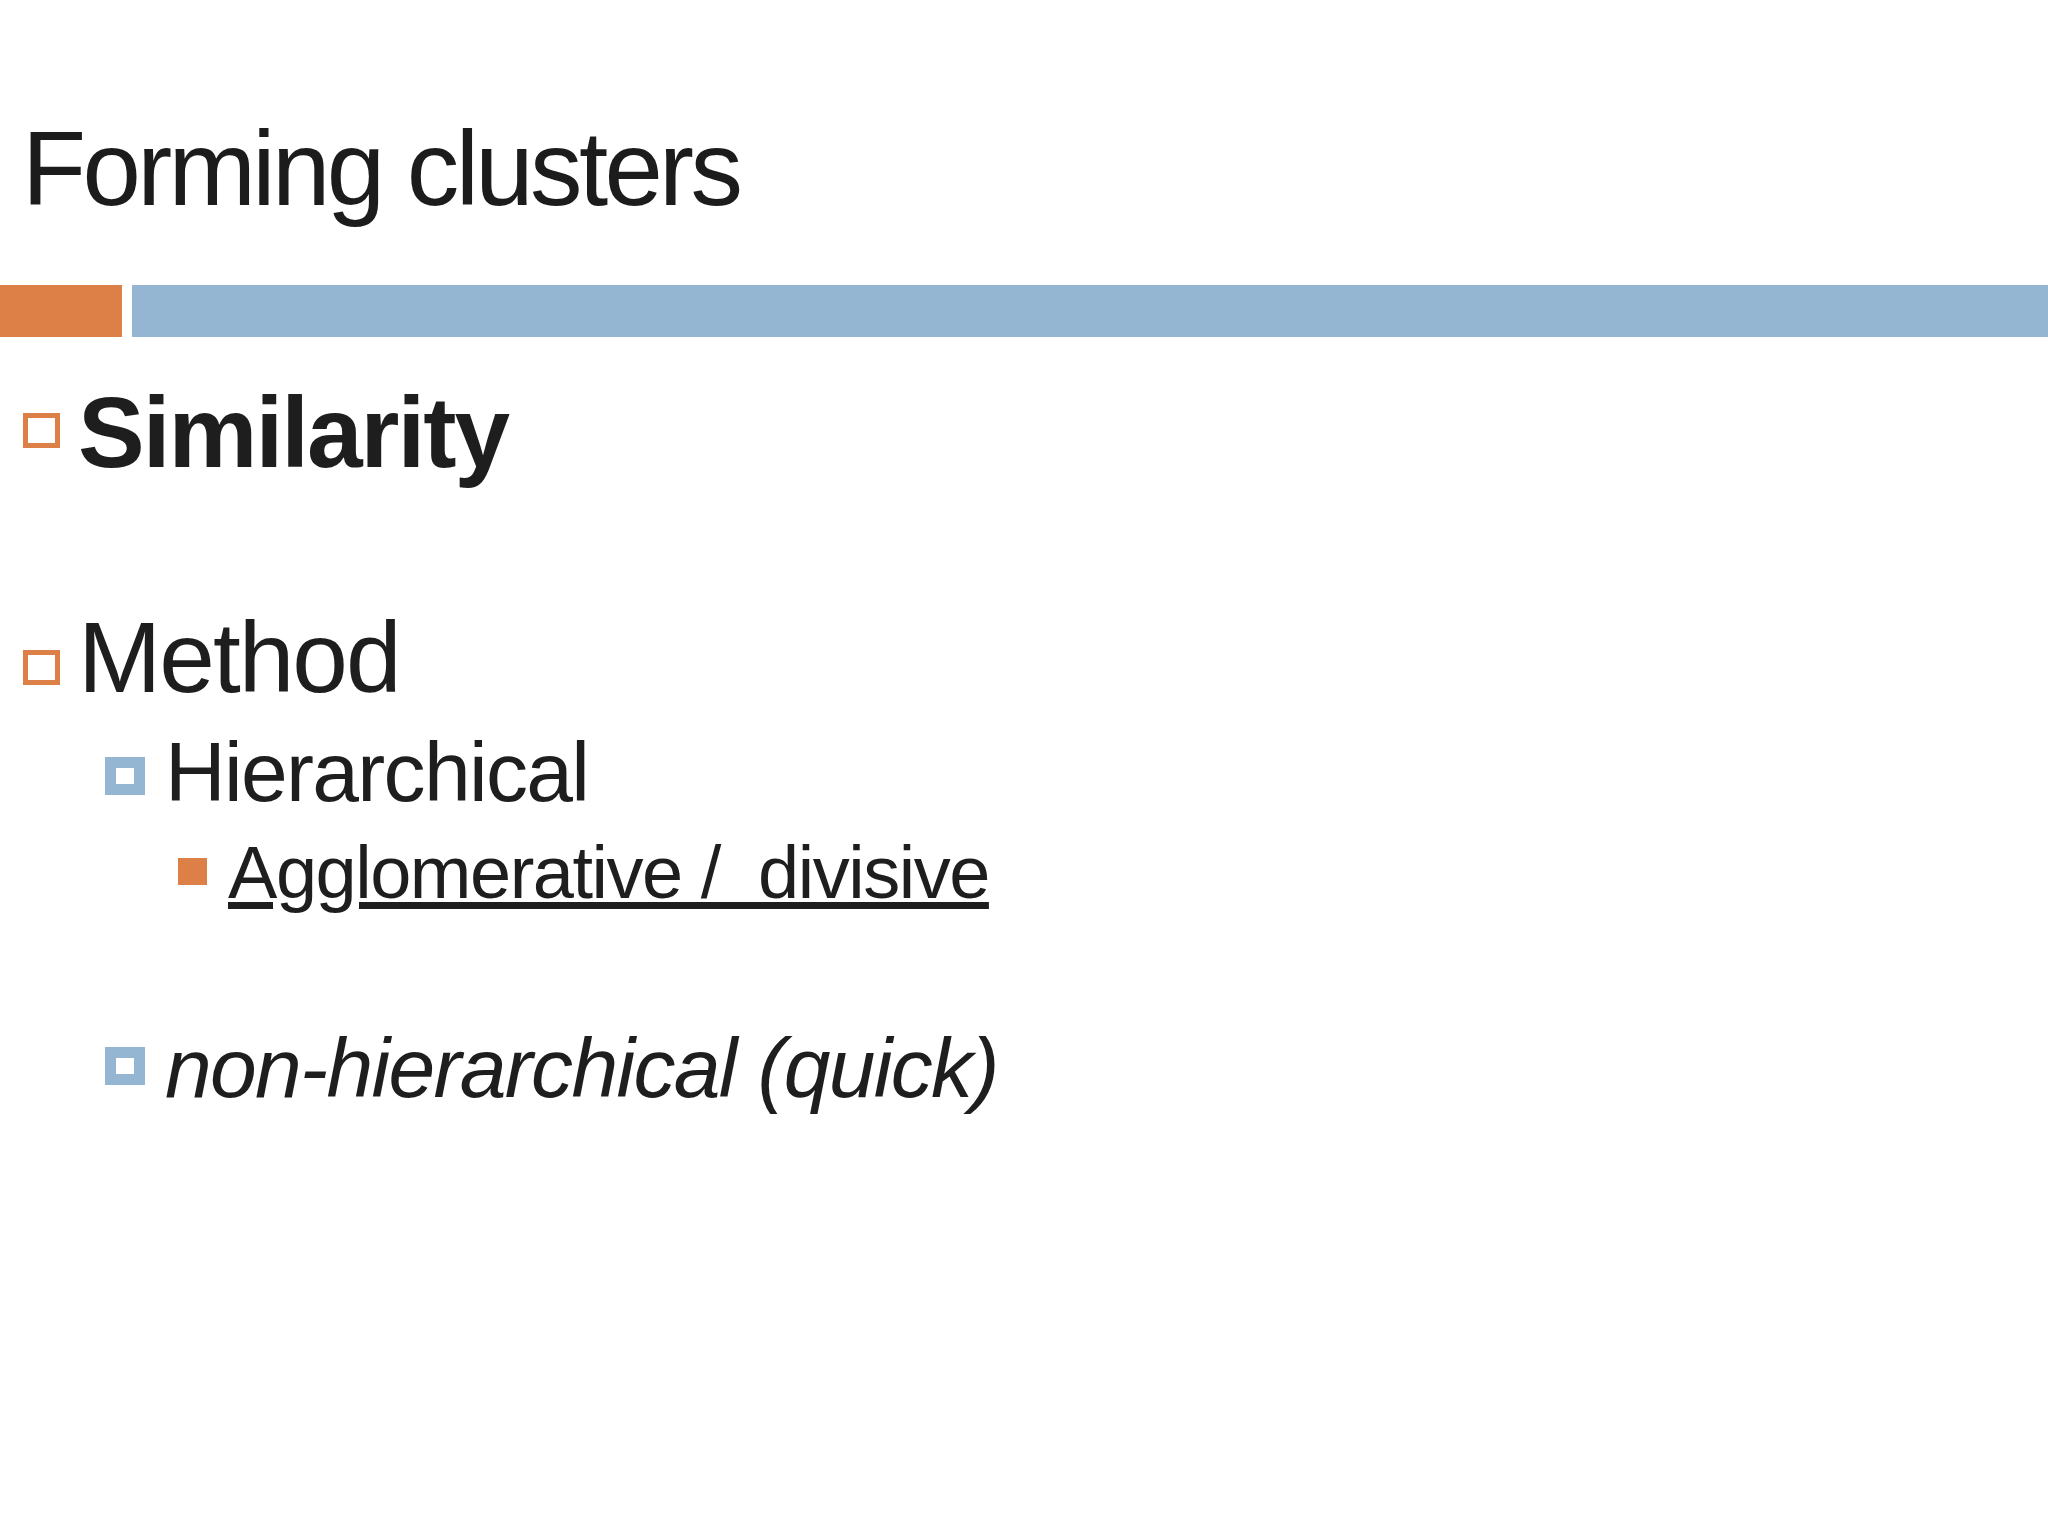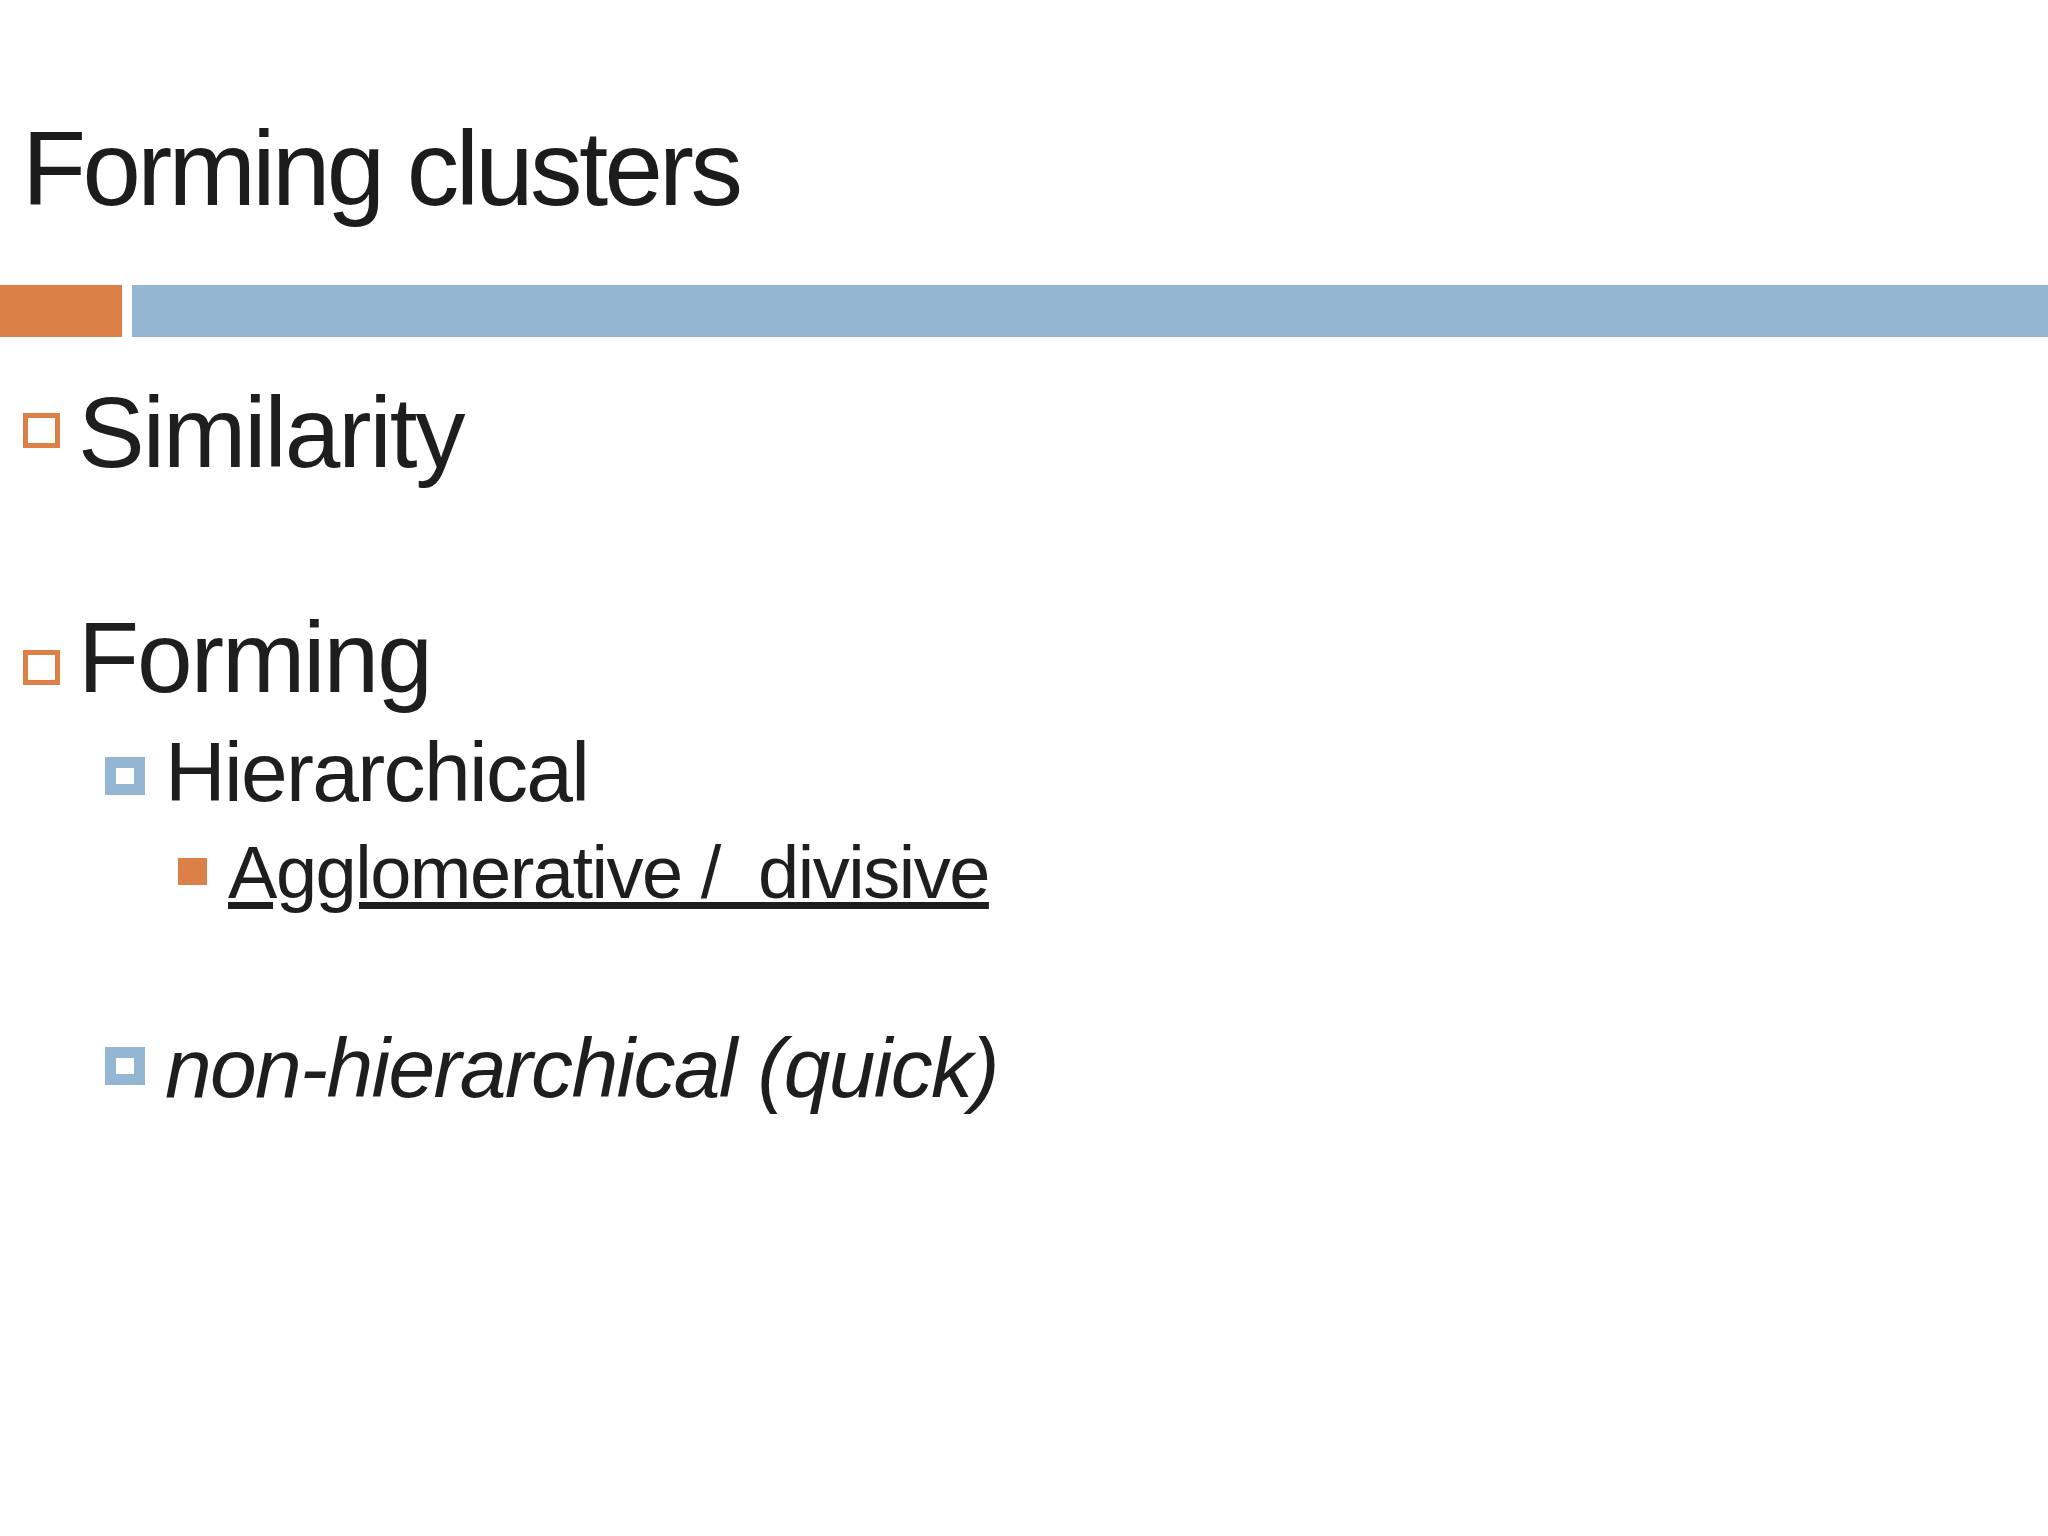--- a/index.html
+++ b/index.html
@@ -45,21 +45,21 @@
   .btext {
     position: absolute;
     line-height: 1;
     letter-spacing: -0.02em;
     white-space: pre;
     color: #1e1e1e;
   }
   .lvl1 { font-size: 100px; }
   .lvl2 { font-size: 84px; }
   .lvl3 { font-size: 74px; }
-  #t1 { left: 78px;  top: 382px; }
+  #t1 { left: 78px;  top: 382px; font-weight: bold; }
   #t2 { left: 78px;  top: 607px; }
   #t3 { left: 165px; top: 730px; }
   #t4 { left: 228px; top: 836px; text-decoration: underline; }
   #t5 { left: 165px; top: 1026px; font-style: italic; }
   
   .marker {
     position: absolute;
     box-sizing: content-box;
     background: #ffffff;
   }
@@ -93,21 +93,21 @@
 
   <div class="slide-title">Forming clusters</div>
 
   <div class="bar-seg bar-orange" style="background-color: rgb(221, 128, 71);"></div>
   <div class="bar-seg bar-blue" style="background-color: rgb(148, 182, 210);"></div>
 
   <span id="b1" class="marker m-orange-outline" style="border-color: rgb(221, 128, 71);"></span>
   <span id="t1" class="btext lvl1">Similarity</span>
 
   <span id="b2" class="marker m-orange-outline" style="border-color: rgb(221, 128, 71);"></span>
-  <span id="t2" class="btext lvl1">Forming</span>
+  <span id="t2" class="btext lvl1">Method</span>
 
   <span id="b3" class="marker m-blue-outline" style="border-color: rgb(148, 182, 210);"></span>
   <span id="t3" class="btext lvl2">Hierarchical</span>
 
   <span id="b4" class="marker m-orange-solid" style="background-color: rgb(221, 128, 71);"></span>
   <span id="t4" class="btext lvl3">Agglomerative /  divisive</span>
 
   <span id="b5" class="marker m-blue-outline" style="border-color: rgb(148, 182, 210);"></span>
   <span id="t5" class="btext lvl2">non-hierarchical (quick)</span>
 

